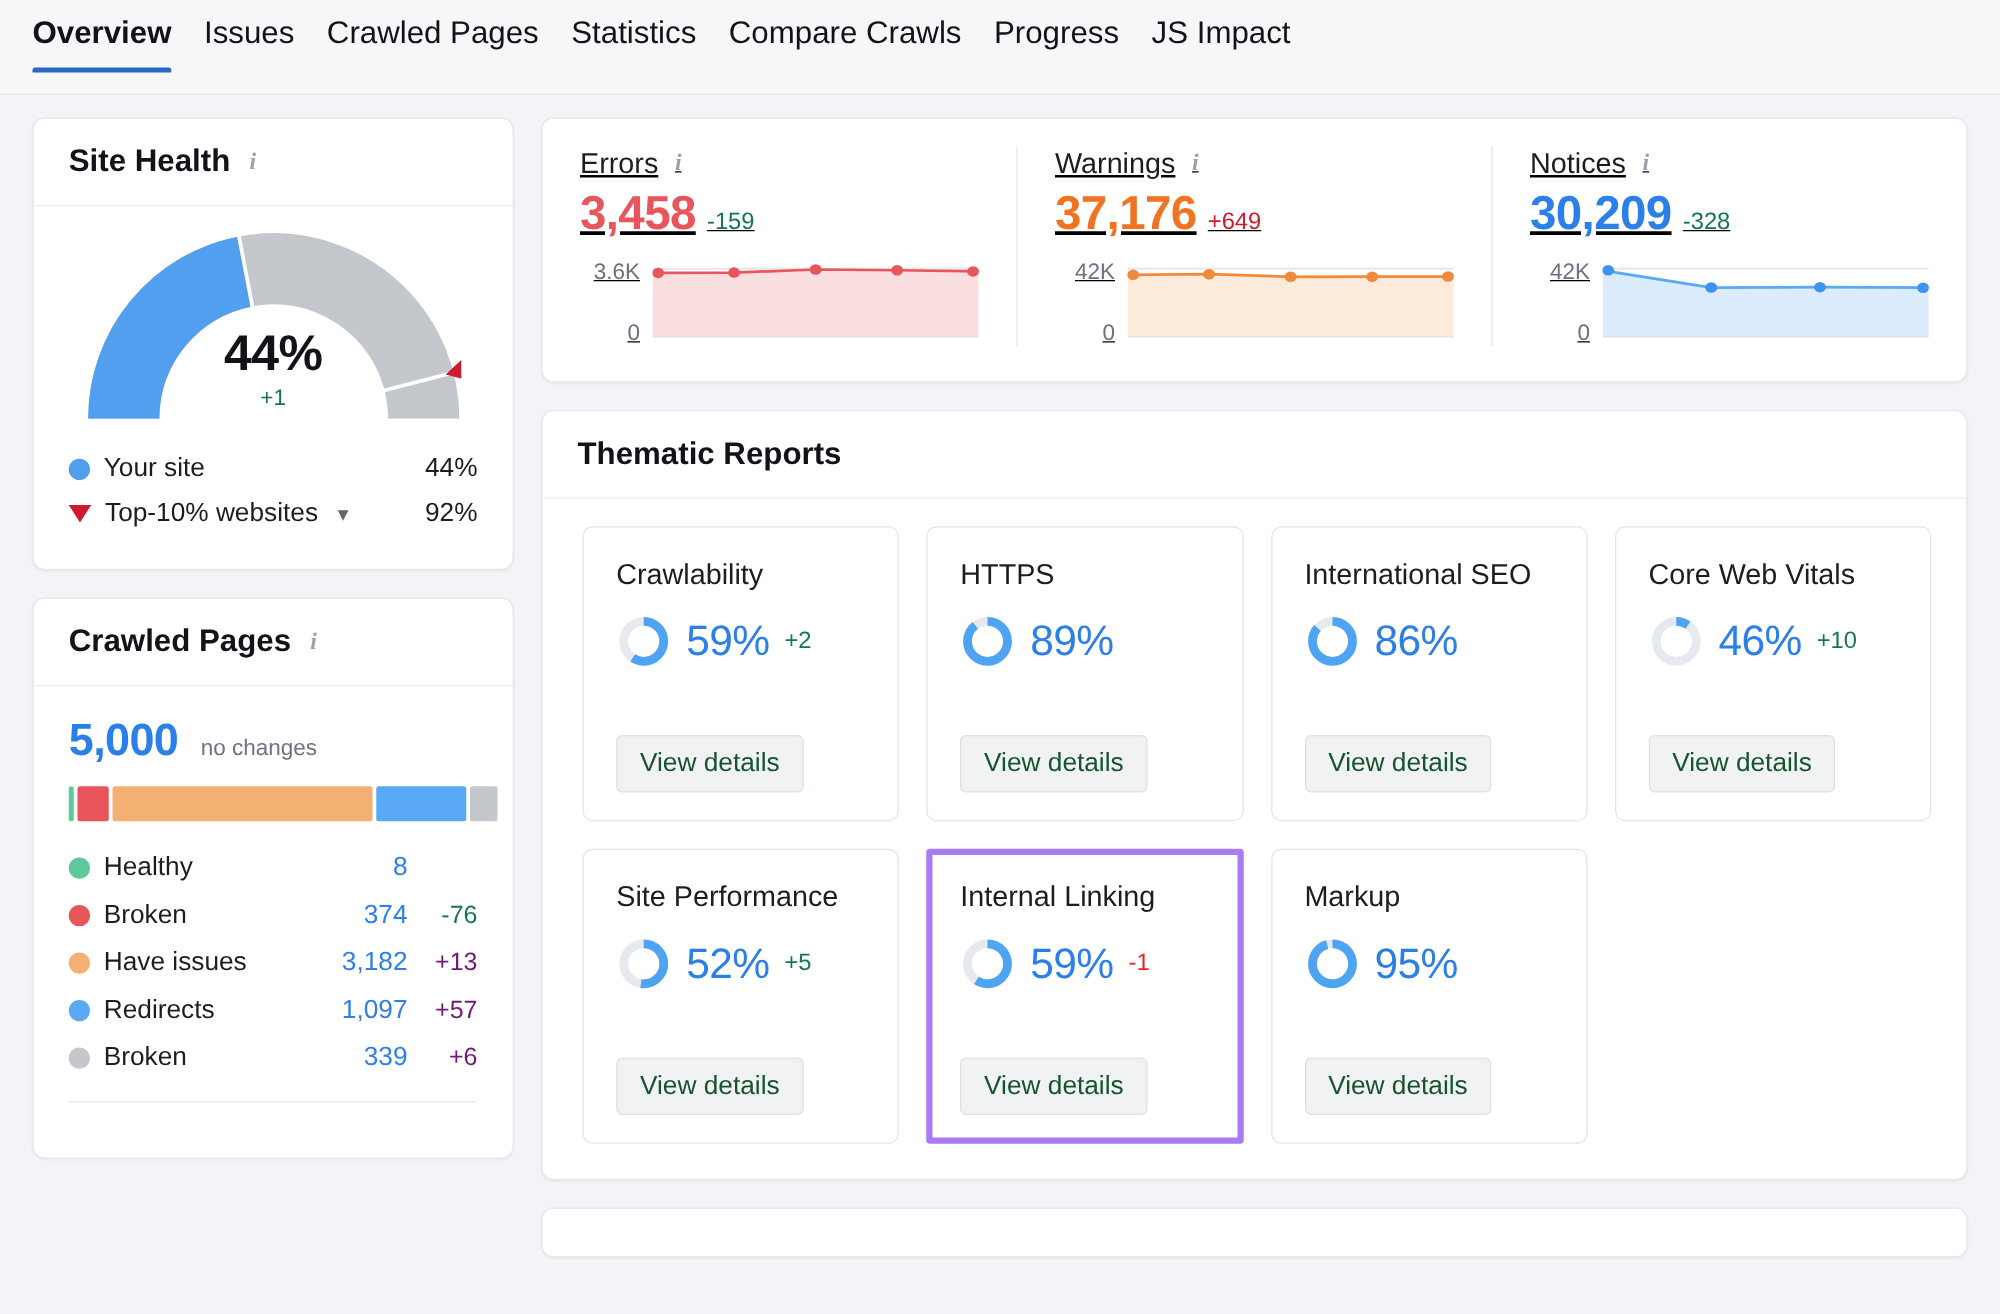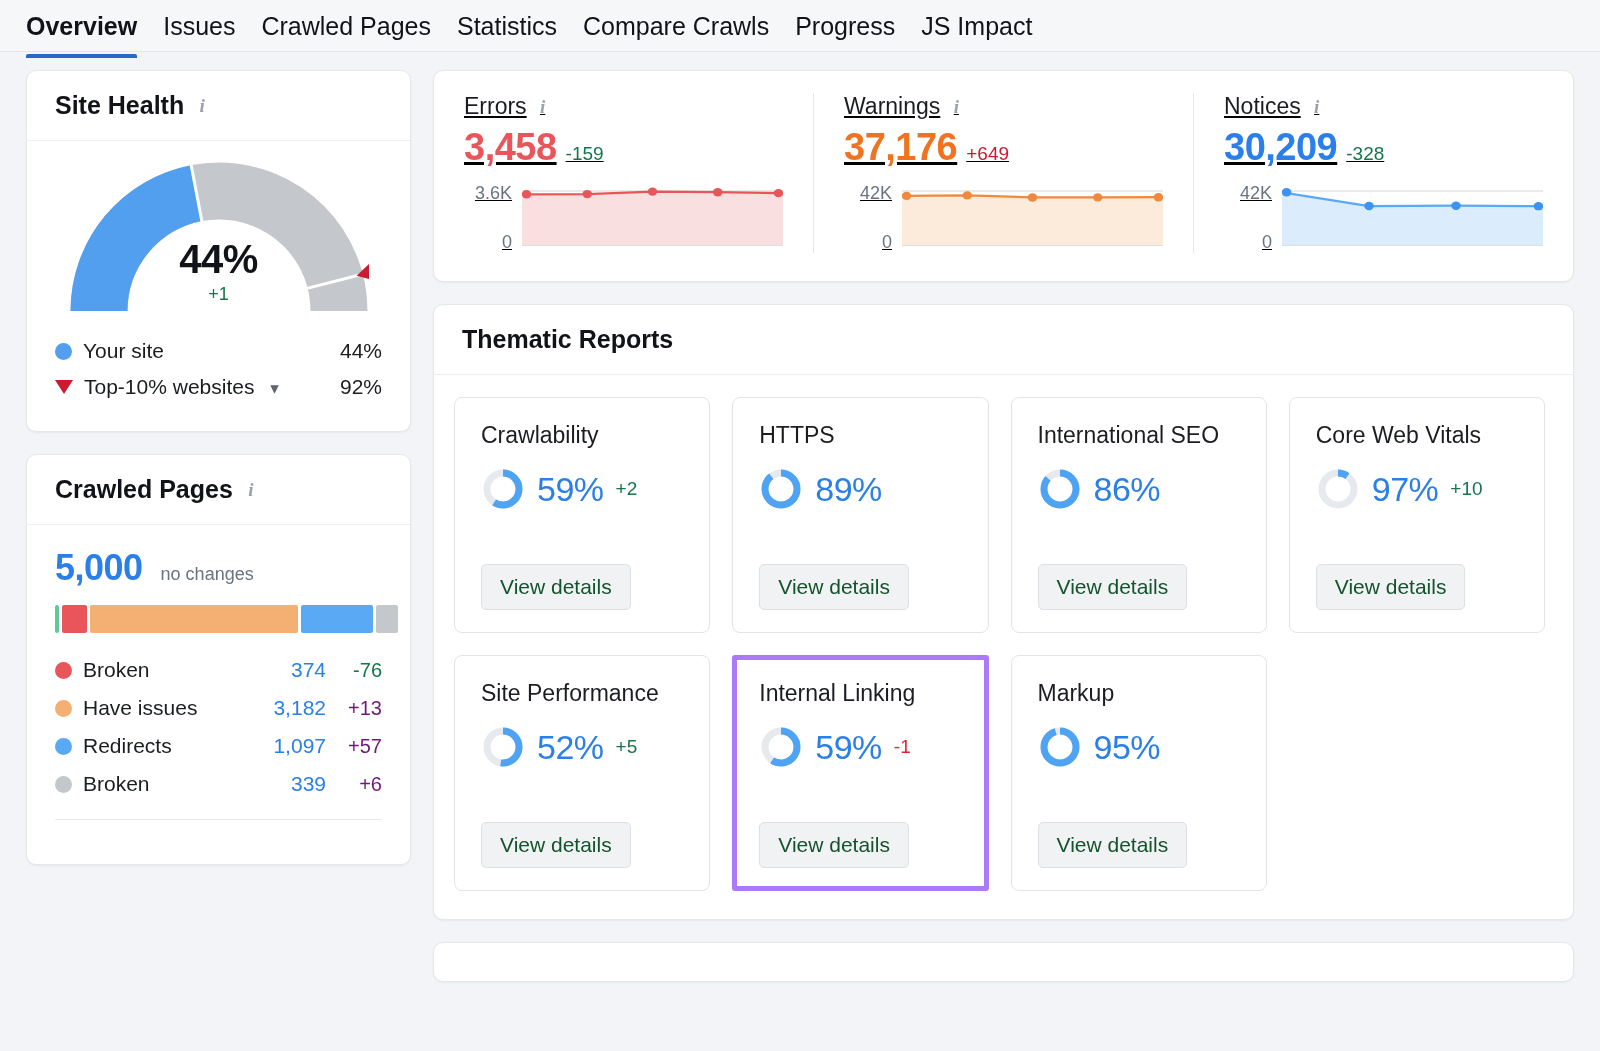--- a/index.html
+++ b/index.html
@@ -6,21 +6,21 @@
   html, body {
     width: 1600px; height: 1051px;
     background: #f2f4f7;
     font-family: "Liberation Sans", sans-serif;
     overflow: hidden;
     -webkit-font-smoothing: antialiased;
   }
 
   
   .tabbar {
-    height: 52px;
+    height: 76px;
     background: #f6f7f9;
     border-bottom: 1px solid #e3e6ea;
     display: flex;
     align-items: flex-start;
     padding: 0 26px;
     gap: 0;
     position: relative;
   }
   .tab {
     font-size: 25px;
@@ -138,21 +138,21 @@
   .spark-axis {
     width: 58px; flex: 0 0 58px;
     display: flex; flex-direction: column; justify-content: space-between;
     font-size: 18px; color: #6b7280; text-align: right;
     padding-right: 10px; height: 70px;
   }
   .spark-plot { flex: 1 1 auto; height: 70px; }
 
   
   .tr-head { padding: 20px 28px; border-bottom: 1px solid #eceef1; }
-  .tr-body { padding: 22px 28px 28px 20px; }
+  .tr-body { padding: 22px 28px 28px 32px; }
   .tr-grid { display: grid; grid-template-columns: repeat(4, 1fr); gap: 22px; }
   .tr-card {
     border: 1px solid #e1e4e9;
     border-radius: 8px;
     padding: 24px 26px 22px 26px;
     background: #fff;
     min-height: 236px;
     display: flex; flex-direction: column;
     cursor: pointer;
   }
@@ -253,20 +253,26 @@
         </div>
         <div class="cp-bar" id="cpBar">
             <span style="background: rgb(94, 201, 154); flex: 0 0 1.3%;"></span>
             <span style="background: rgb(232, 86, 91); flex: 0 0 7.48%;"></span>
             <span style="background: rgb(243, 176, 114); flex: 0 0 63.64%;"></span>
             <span style="background: rgb(90, 169, 245); flex: 0 0 21.94%;"></span>
             <span style="background: rgb(196, 200, 205); flex: 0 0 6.78%;"></span>
           </div>
         <div class="cp-list" id="cpList">
             <div class="cp-row">
+              <span class="dot" style="background: rgb(94, 201, 154);"></span>
+              <span class="lbl">Healthy</span>
+              <span class="num">8</span>
+              <span class="chg "></span>
+            </div>
+            <div class="cp-row">
               <span class="dot" style="background: rgb(232, 86, 91);"></span>
               <span class="lbl">Broken</span>
               <span class="num">374</span>
               <span class="chg down">-76</span>
             </div>
             <div class="cp-row">
               <span class="dot" style="background: rgb(243, 176, 114);"></span>
               <span class="lbl">Have issues</span>
               <span class="num">3,182</span>
               <span class="chg up">+13</span>
@@ -422,21 +428,21 @@
               <div class="tr-spacer"></div>
               <button class="btn">View details</button>
             </div>
             <div class="tr-card">
               <div class="tr-name">Core Web Vitals</div>
               <div class="tr-score-row">
                 <svg width="44" height="44" viewBox="0 0 44 44">
                   <circle cx="22" cy="22" r="16" fill="none" stroke="#e6e9ee" stroke-width="7"></circle>
                   <circle cx="22" cy="22" r="16" fill="none" stroke="#4ea3f2" stroke-width="7" stroke-dasharray="10.053096491487338 100.53096491487338" stroke-linecap="butt" transform="rotate(-90 22 22)"></circle>
                 </svg>
-                <span class="tr-pct">97%</span>
+                <span class="tr-pct">46%</span>
                 <span class="tr-chg" style="color: rgb(20, 118, 74);">+10</span>
               </div>
               <div class="tr-spacer"></div>
               <button class="btn">View details</button>
             </div>
             <div class="tr-card">
               <div class="tr-name">Site Performance</div>
               <div class="tr-score-row">
                 <svg width="44" height="44" viewBox="0 0 44 44">
                   <circle cx="22" cy="22" r="16" fill="none" stroke="#e6e9ee" stroke-width="7"></circle>

